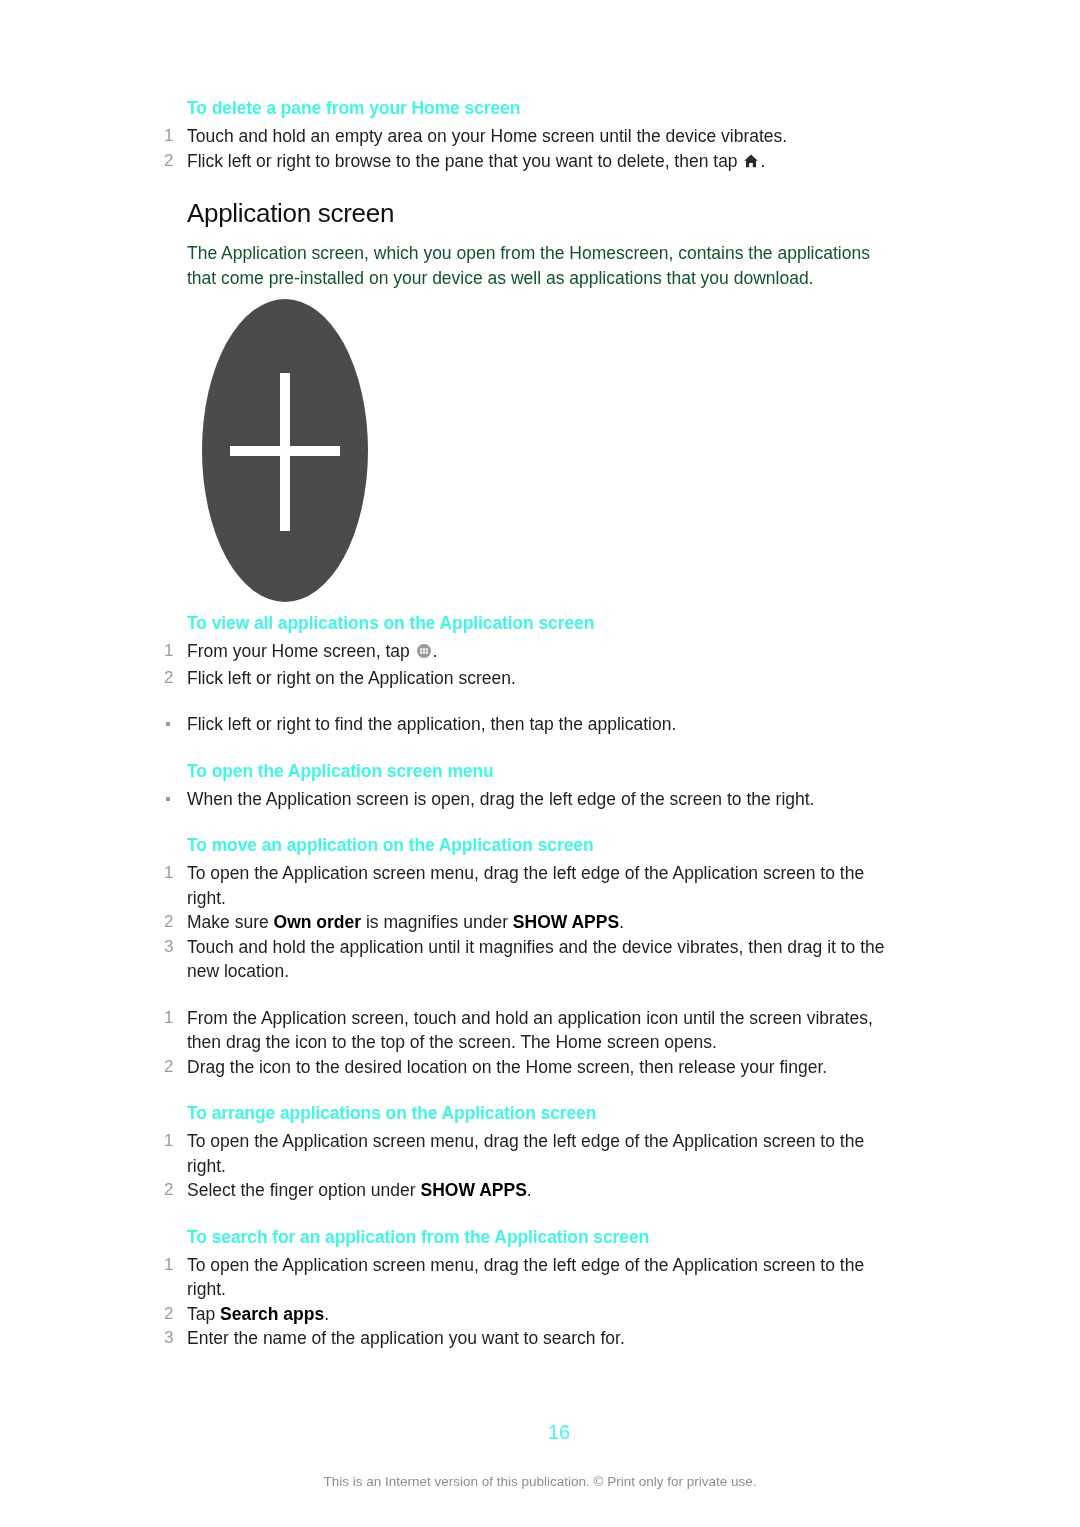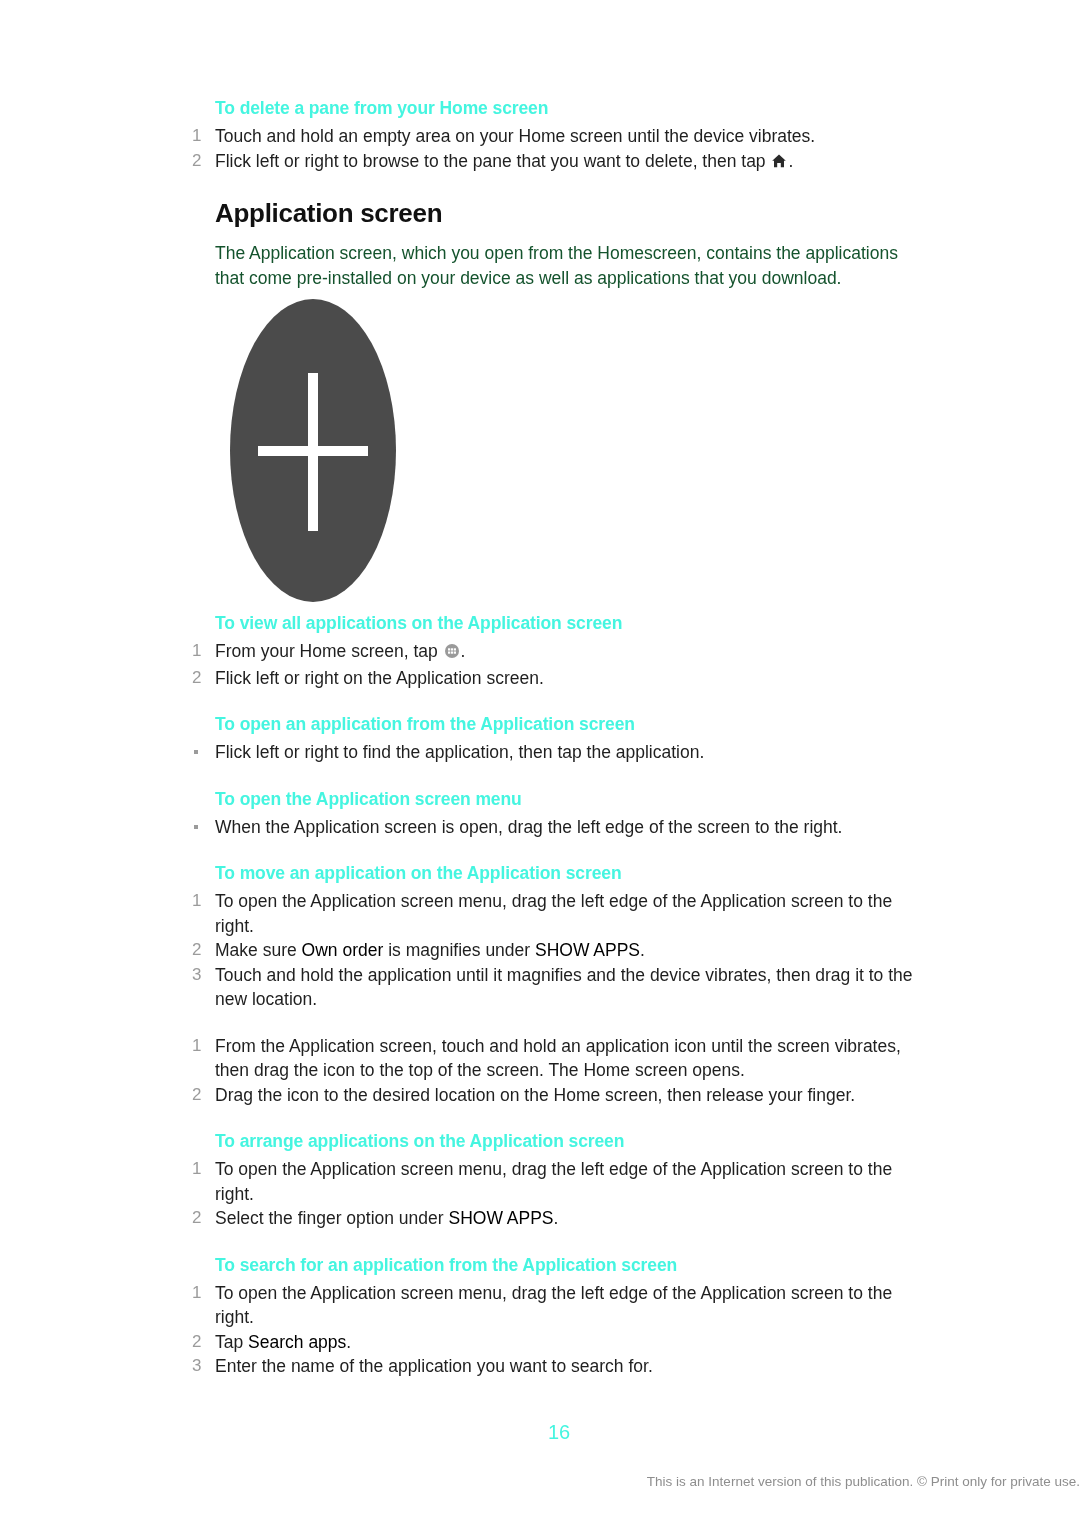--- a/index.html
+++ b/index.html
@@ -17,37 +17,37 @@
   }
   .page {
     position: absolute;
     left: 0; top: 0;
     width: 1080px;
     height: 1527px;
     overflow: hidden;
   }
   .content {
     position: absolute;
-    left: 192px;
+    left: 164px;
     top: 96px;
     width: 724px;
   }
 
   
   .sec-heading {
     color: #45f5e0;
     font-size: 17.5px;
     font-weight: bold;
     line-height: 24px;
     margin: 0 0 4px 23px;
     letter-spacing: -0.1px;
   }
   .h1 {
     font-size: 26px;
-    font-weight: bold;
+    font-weight: normal;
     color: #111111;
     line-height: 32px;
     margin: 0 0 12px 23px;
     letter-spacing: -0.3px;
   }
   .body-para {
     font-size: 17.5px;
     line-height: 25px;
     margin: 0 0 0 23px;
     color: #14532d;
@@ -77,21 +77,21 @@
     line-height: 24.5px;
   }
   .step .bullet-sq {
     position: absolute;
     left: 2px;
     top: 10px;
     width: 4px;
     height: 4px;
     background: #9b9b9b;
   }
-  .step b { font-weight: normal; color: #000; }
+  .step b { font-weight: bold; color: #000; }
   .gap-md { height: 22px; }
 
   
   .icon-inline {
     display: inline-block;
     vertical-align: -2px;
     margin: 0 1px;
   }
   .home-icon { width: 16px; height: 16px; }
   .apps-icon { width: 16px; height: 16px; }
@@ -145,21 +145,21 @@
     color: #45f5e0;
     font-size: 20px;
     line-height: 20px;
     margin-left: 19px;
   }
   .footer-note {
     position: absolute;
     left: 0;
     top: 1473px;
     width: 1080px;
-    text-align: right;
+    text-align: center;
     color: #8e8e8e;
     font-size: 13.5px;
     line-height: 18px;
   }
 </style>
 </head>
 <body>
 
 <div class="page">
   <div class="content">
@@ -206,21 +206,20 @@
             </svg></span><span>.</span>
       </li>
       <li class="step">
         <span class="marker">2</span>
         <span>Flick left or right on the Application screen.</span>
       </li>
     </ol>
 
     <div class="gap-md"></div>
 
-    <h3 class="sec-heading">To open an application from the Application screen</h3>
     <ul class="steps">
       <li class="step">
         <span class="bullet-sq"></span>
         <span>Flick left or right to find the application, then tap the application.</span>
       </li>
     </ul>
 
     <div class="gap-md"></div>
 
     <h3 class="sec-heading">To open the Application screen menu</h3>

